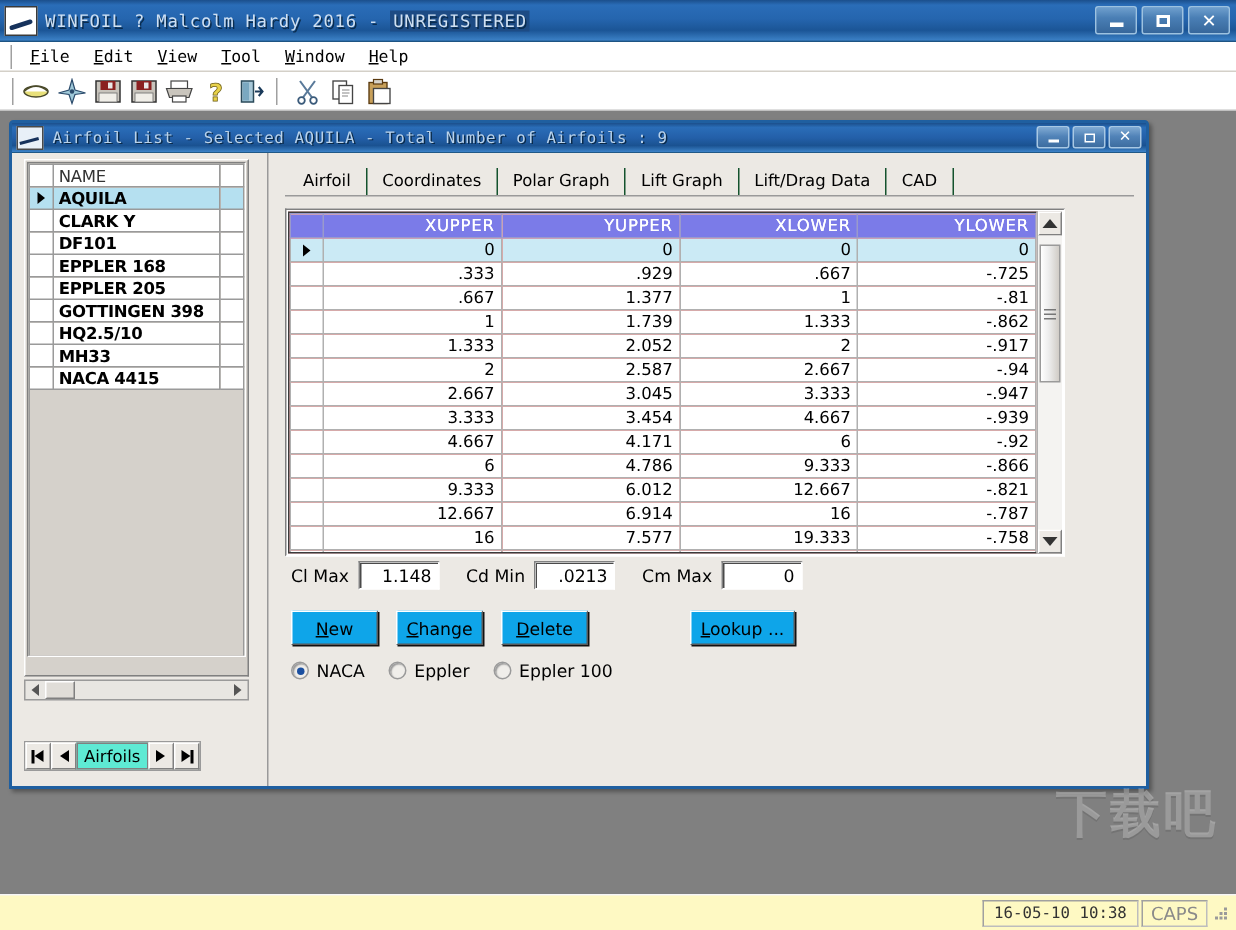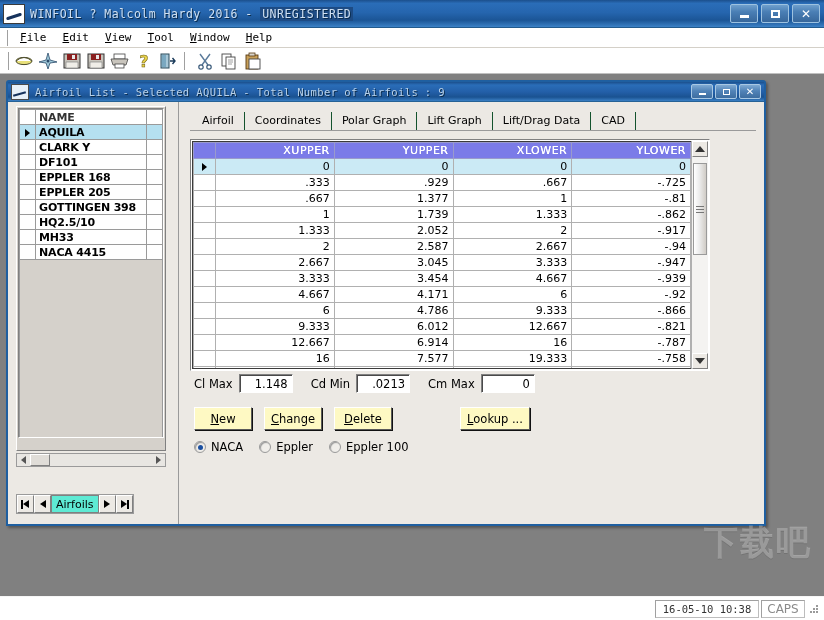--- a/index.html
+++ b/index.html
@@ -253,21 +253,21 @@
   }
   td.rowhdr .arrow {
     display: inline-block;
     width: 0; height: 0;
     border-left: 5px solid #000;
     border-top: 4px solid transparent;
     border-bottom: 4px solid transparent;
     vertical-align: middle;
   }
   td.namecell { width: 110px; font-weight: bold; letter-spacing: -0.2px; }
-  td.namecell.hdr { font-weight: bold; color: #333; }
+  td.namecell.hdr { font-weight: normal; color: #333; }
   td.endcell { width: 16px; }
   tr.sel td { background: #b5e0f0; }
   tr.hdrrow td { background: #ffffff; }
   .grid-filler { background: #d5d1cb; height: 178px; width: 144px; border: 1px solid #9a9a9a; border-top: none; box-sizing: border-box;}
 
   .hscroll {
     position: absolute;
     left: 8px; top: 351px;
     width: 150px; height: 14px;
     background: #e8e6e2;
@@ -467,21 +467,21 @@
 
   
   .btn-row {
     position: absolute;
     left: 12px; top: 305px;
     display: flex; align-items: center;
   }
   .btn {
     height: 23px;
     min-width: 58px;
-    background: #fef9c3;
+    background: #0ea5e9;
     border: 1px solid #ffffff;
     border-right-color: #5a5a5a; border-bottom-color: #5a5a5a;
     box-shadow: 1px 1px 0 #111;
     box-sizing: border-box;
     font-size: 11.5px;
     font-family: "DejaVu Sans", sans-serif;
     display: flex; align-items: center; justify-content: center;
     margin-right: 12px;
     color: #000;
   }
@@ -536,21 +536,21 @@
     width: 5px; height: 5px;
     border-radius: 50%;
     background: #1a4fa0;
   }
 
   
   .statusbar {
     position: absolute;
     left: 0; top: 596px;
     width: 824px; height: 24px;
-    background: #ffffff;
+    background: #fef9c3;
     border-top: 1px solid #f6f6f6;
     display: flex; align-items: center;
     box-sizing: border-box;
   }
   .sb-seg { height: 18px; border: 1px solid #bdbdbd; border-top-color:#a0a0a0; border-left-color:#a0a0a0;
     box-sizing: border-box; display:flex; align-items:center; justify-content:center;
     font-size: 12px; font-family: "DejaVu Sans", sans-serif; color:#333; }
   .sb-main { flex: 1; border: none; }
   .sb-date { width: 104px; margin-right: 2px; font-family: "DejaVu Sans Mono", monospace; font-size: 10.5px; }
   .sb-caps { width: 44px; margin-right: 2px; color:#8a8a8a; }

